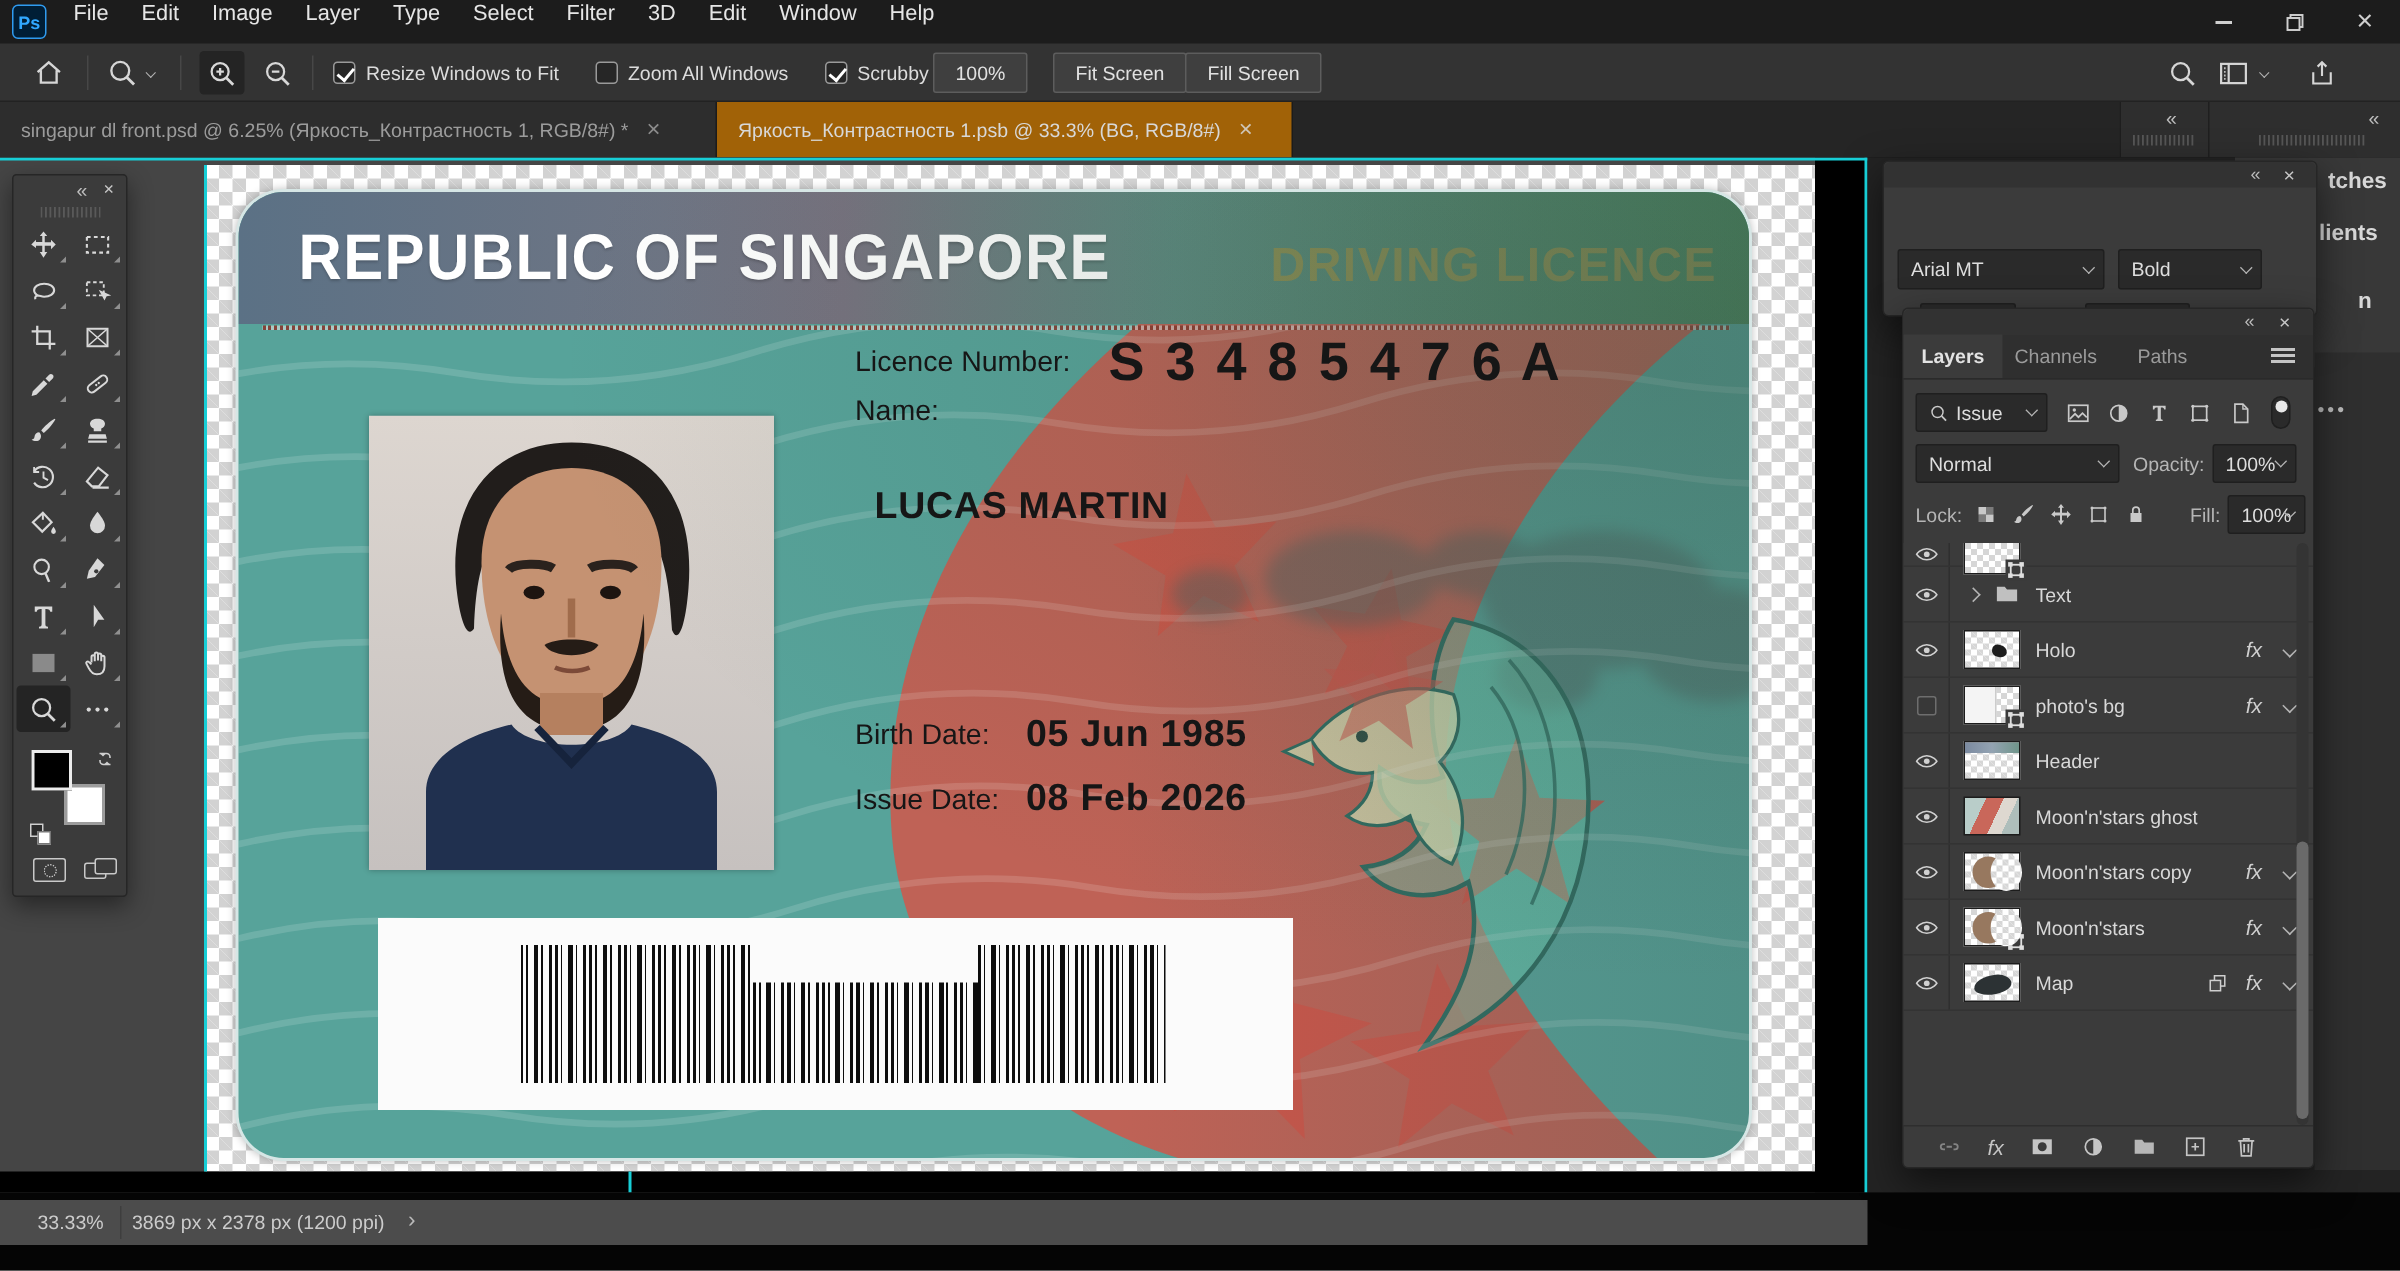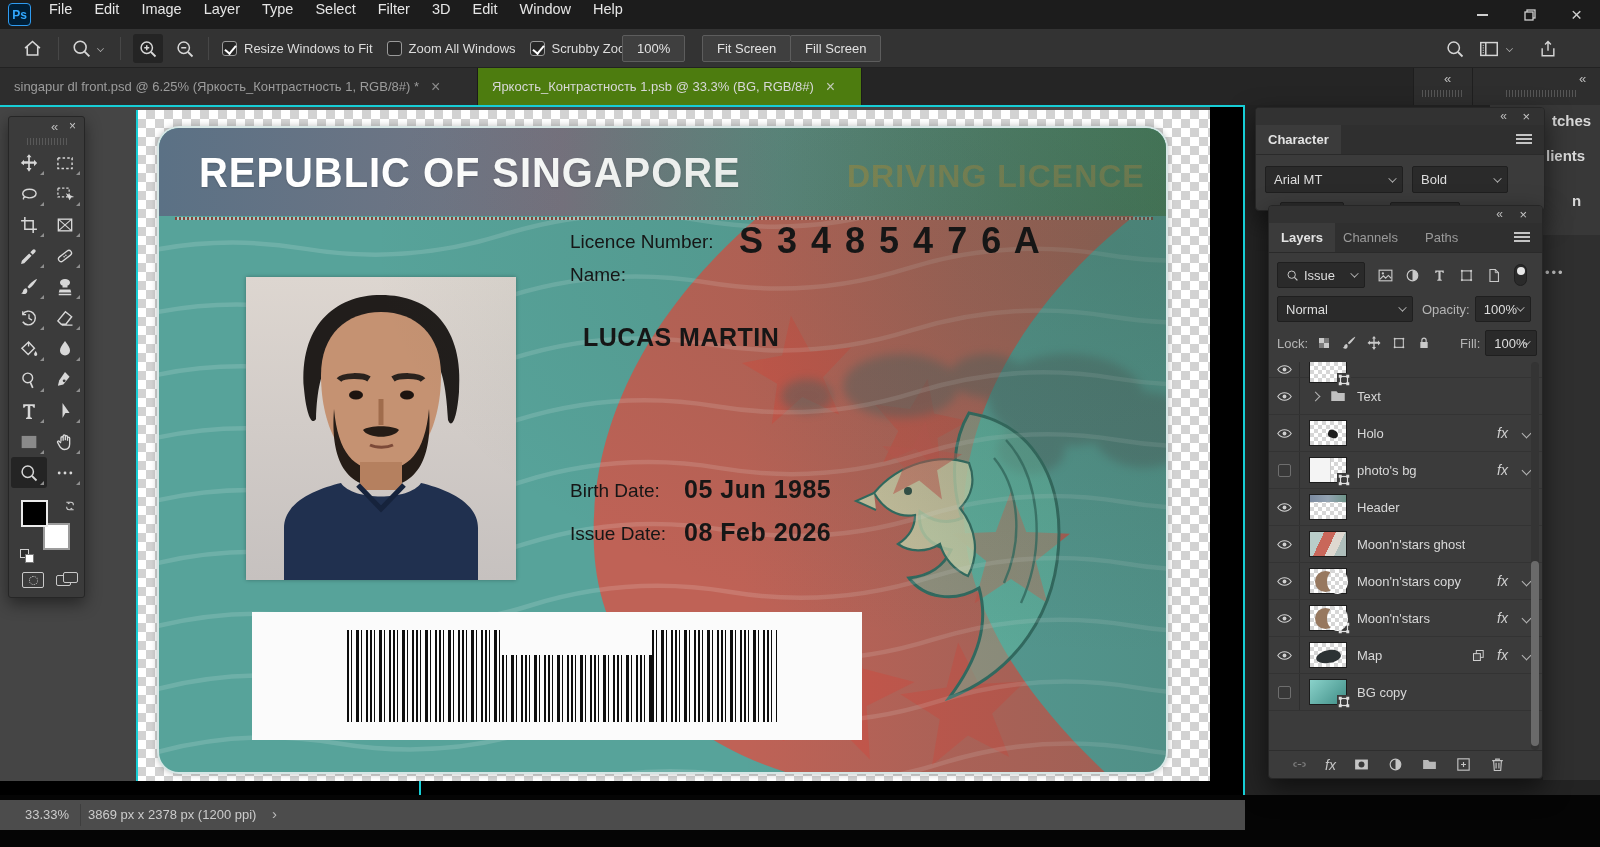--- a/index.html
+++ b/index.html
@@ -23,33 +23,33 @@
 .vsep{position:absolute;top:8px;width:1px;height:23px;background:#474747}
 .opt-btn{height:27px;padding:0 14px;background:#3f3f3f;border:1px solid #5d5d5d;border-radius:2px;color:#e2e2e2;font-size:13px;display:flex;align-items:center;justify-content:center}
 .opt-check{display:flex;align-items:center;gap:7px;color:#dcdcdc;font-size:13px;white-space:nowrap}
 .cbox{width:15px;height:15px;border:1px solid #9a9a9a;border-radius:3px;background:#262626;position:relative;flex:none}
 .cbox.checked::after{content:"";position:absolute;left:4px;top:1px;width:5px;height:9px;border-right:2px solid #fff;border-bottom:2px solid #fff;transform:rotate(40deg)}
 .tool-pressed{background:#242424;border-radius:3px}
 
 #tabbar{position:absolute;left:0;top:68px;width:1600px;height:37px;background:#252525}
 .doc-tab{position:absolute;top:0;height:37px;display:flex;align-items:center;padding:0 10px 0 14px;font-size:13px;border-right:1px solid #1b1b1b;white-space:nowrap;overflow:hidden}
 .doc-tab.inactive{background:#2d2d2d;color:#9c9c9c}
-.doc-tab.active{background:#4d7c0f;color:#d8d8d8}
+.doc-tab.active{background:#a16207;color:#d8d8d8}
 .tab-close{margin-left:12px;font-size:16px;color:inherit;opacity:.85}
 #dock-top{position:absolute;left:1413px;top:0;width:187px;height:37px;background:#2e2e2e;border-left:1px solid #1e1e1e}
 .collapse{color:#bdbdbd;font-size:13px;letter-spacing:-1px}
 .gripper{position:absolute;height:7px;background-image:repeating-linear-gradient(90deg,#606060 0 1px,transparent 1px 3px);background-size:3px 2px;background-repeat:repeat;opacity:.8}
 
 #workspace{position:absolute;left:0;top:105px;width:1600px;height:690px;background:#161616}
 #canvas-area{position:absolute;left:0;top:0;width:1245px;height:690px;background:#454545;overflow:hidden}
 #checker{position:absolute;left:137px;top:5px;width:1073px;height:671px;background-color:#fff;background-image:linear-gradient(45deg,#d2d2d2 25%,transparent 25% 75%,#d2d2d2 75%),linear-gradient(45deg,#d2d2d2 25%,transparent 25% 75%,#d2d2d2 75%);background-size:18px 18px;background-position:0 0,9px 9px}
 .guide{position:absolute;background:#17ced6;z-index:40}
 .blackstrip{position:absolute;background:#000;z-index:30}
 
-#card{position:absolute;left:20px;top:16px;width:1011px;height:648px;border-radius:22px;background:#57a39a;overflow:hidden;border:2px solid rgba(236,242,242,.85);box-shadow:0 0 6px rgba(0,0,0,.25)}
+#card{position:absolute;left:20px;top:16px;width:1011px;height:648px;border-radius:32px;background:#57a39a;overflow:hidden;border:2px solid rgba(236,242,242,.85);box-shadow:0 0 6px rgba(0,0,0,.25)}
 #card-header{position:absolute;left:0;top:0;width:100%;height:88px;background:linear-gradient(90deg,#5b7185 0%,#6e7584 28%,#77727f 40%,#5d8a80 62%,#49855e 100%)}
 #card-title{position:absolute;left:40px;top:20px;font-size:43px;font-weight:bold;color:#fff;letter-spacing:1px;transform:scaleX(.93);transform-origin:left;white-space:nowrap;text-shadow:0 1px 2px rgba(0,0,0,.2)}
 #card-subtitle{position:absolute;left:688px;top:30px;font-size:32px;font-weight:bold;color:#8f9053;letter-spacing:1px;opacity:.95;white-space:nowrap}
 #microline{position:absolute;left:16px;top:89px;width:978px;height:3px;background:repeating-linear-gradient(90deg,rgba(140,50,40,.85) 0 2px,rgba(235,235,235,.55) 2px 4px)}
 #flag-svg,#guilloche{position:absolute;left:0;top:0;width:1011px;height:648px}
 #guilloche{pointer-events:none}
 #photo{position:absolute;left:87px;top:149px;width:270px;height:303px;box-shadow:0 0 4px rgba(0,0,0,.3);z-index:3}
 .card-text{position:absolute;color:#161616;white-space:nowrap;z-index:6}
 .lbl{font-size:19px}
 .val-lg{font-size:36px;font-weight:bold;letter-spacing:2px}
@@ -200,21 +200,21 @@
     <div class="ob" style="left:170px;width:30px;justify-content:center">
         <span class="icon" style="width:20px;height:20px;color:#d8d8d8">
           <svg viewBox="0 0 24 24">
             <circle cx="10.5" cy="10.5" r="6.8" fill="none" stroke="currentColor" stroke-width="1.8"></circle>
             <path stroke="currentColor" stroke-width="2.2" d="M15.6 15.6l5.4 5.4"></path>
             <path stroke="currentColor" stroke-width="1.8" d="M7.5 10.5h6"></path>
           </svg>
         </span>
       </div>
     <div class="vsep" style="left:208px"></div>
-    <div class="ob" id="opt-checks" style="left:222px;gap:14px">
+    <div class="ob" id="opt-checks" style="left:222px;gap:24px">
         <label class="opt-check">
           <span class="cbox checked"></span>
           <span>Resize Windows to Fit</span>
         </label>
         <label class="opt-check">
           <span class="cbox"></span>
           <span>Zoom All Windows</span>
         </label>
         <label class="opt-check">
           <span class="cbox checked"></span>
@@ -593,24 +593,20 @@
           <span class="dock-label" style="left: 327px; top: 87px;">n</span>
         </div>
       <div id="dock-dots">•••</div>
     </div>
 
     <div class="panel" id="character-panel" style="left:1255px;top:2px;width:290px;height:104px;overflow:hidden;z-index:5">
       <div class="panel-head">
         <span class="collapse" style="right:38px">«</span>
         <span class="pclose" style="right:14px">×</span>
       </div>
-      <div class="ptab-row" style="top:17px;height:30px">
-        <div class="ptab active" style="left:0">Character</div>
-        <span class="hamb" style="right:12px;top:9px"></span>
-      </div>
       <div class="well" style="position:absolute;left:9px;top:58px;width:138px;height:27px">
           <span>Arial MT</span>
           <span class="chevd"></span>
         </div>
       <div class="well" style="position:absolute;left:156px;top:58px;width:96px;height:27px">
           <span>Bold</span>
           <span class="chevd"></span>
         </div>
       <div style="position:absolute;left:9px;top:94px;display:flex;align-items:center;gap:6px">
         <span style="color:#c9c9c9;font-size:14px;font-weight:bold">T</span>
@@ -884,37 +880,20 @@
             <div class="thumb t-map"></div>
             <span class="lname">Map</span>
             <span class="icon copy-badge">
               <svg viewBox="0 0 24 24">
                 <rect x="8.5" y="4" width="11" height="11" fill="none" stroke="currentColor" stroke-width="1.6"></rect>
                 <rect x="4" y="9" width="11" height="11" fill="#4a4a4a" stroke="currentColor" stroke-width="1.6"></rect>
               </svg>
             </span>
             <span class="fx">fx</span>
             <span class="chevd rowchev"></span>
-          </div>
-          <div class="layer-row">
-            <div class="eye-cell">
-              <span class="eye-empty"></span>
-            </div>
-            <div class="thumb t-teal">
-              <span class="icon frame-badge">
-                <svg viewBox="0 0 24 24">
-                  <rect x="5" y="5" width="14" height="14" fill="none" stroke="currentColor" stroke-width="2.4"></rect>
-                  <rect x="1.5" y="1.5" width="6" height="6" fill="currentColor"></rect>
-                  <rect x="16.5" y="1.5" width="6" height="6" fill="currentColor"></rect>
-                  <rect x="1.5" y="16.5" width="6" height="6" fill="currentColor"></rect>
-                  <rect x="16.5" y="16.5" width="6" height="6" fill="currentColor"></rect>
-                </svg>
-              </span>
-            </div>
-            <span class="lname">BG copy</span>
           </div>
         </div>
       <div id="layers-scroll"></div>
       <div id="layers-thumbbar"></div>
       <div id="layers-bottom">
         <span class="icon dim">
             <svg viewBox="0 0 24 24">
               <path fill="none" stroke="currentColor" stroke-width="1.7" d="M9.5 12h5M8 9.5H6.5a2.5 2.5 0 000 5H8M16 9.5h1.5a2.5 2.5 0 010 5H16"></path>
             </svg>
           </span>

